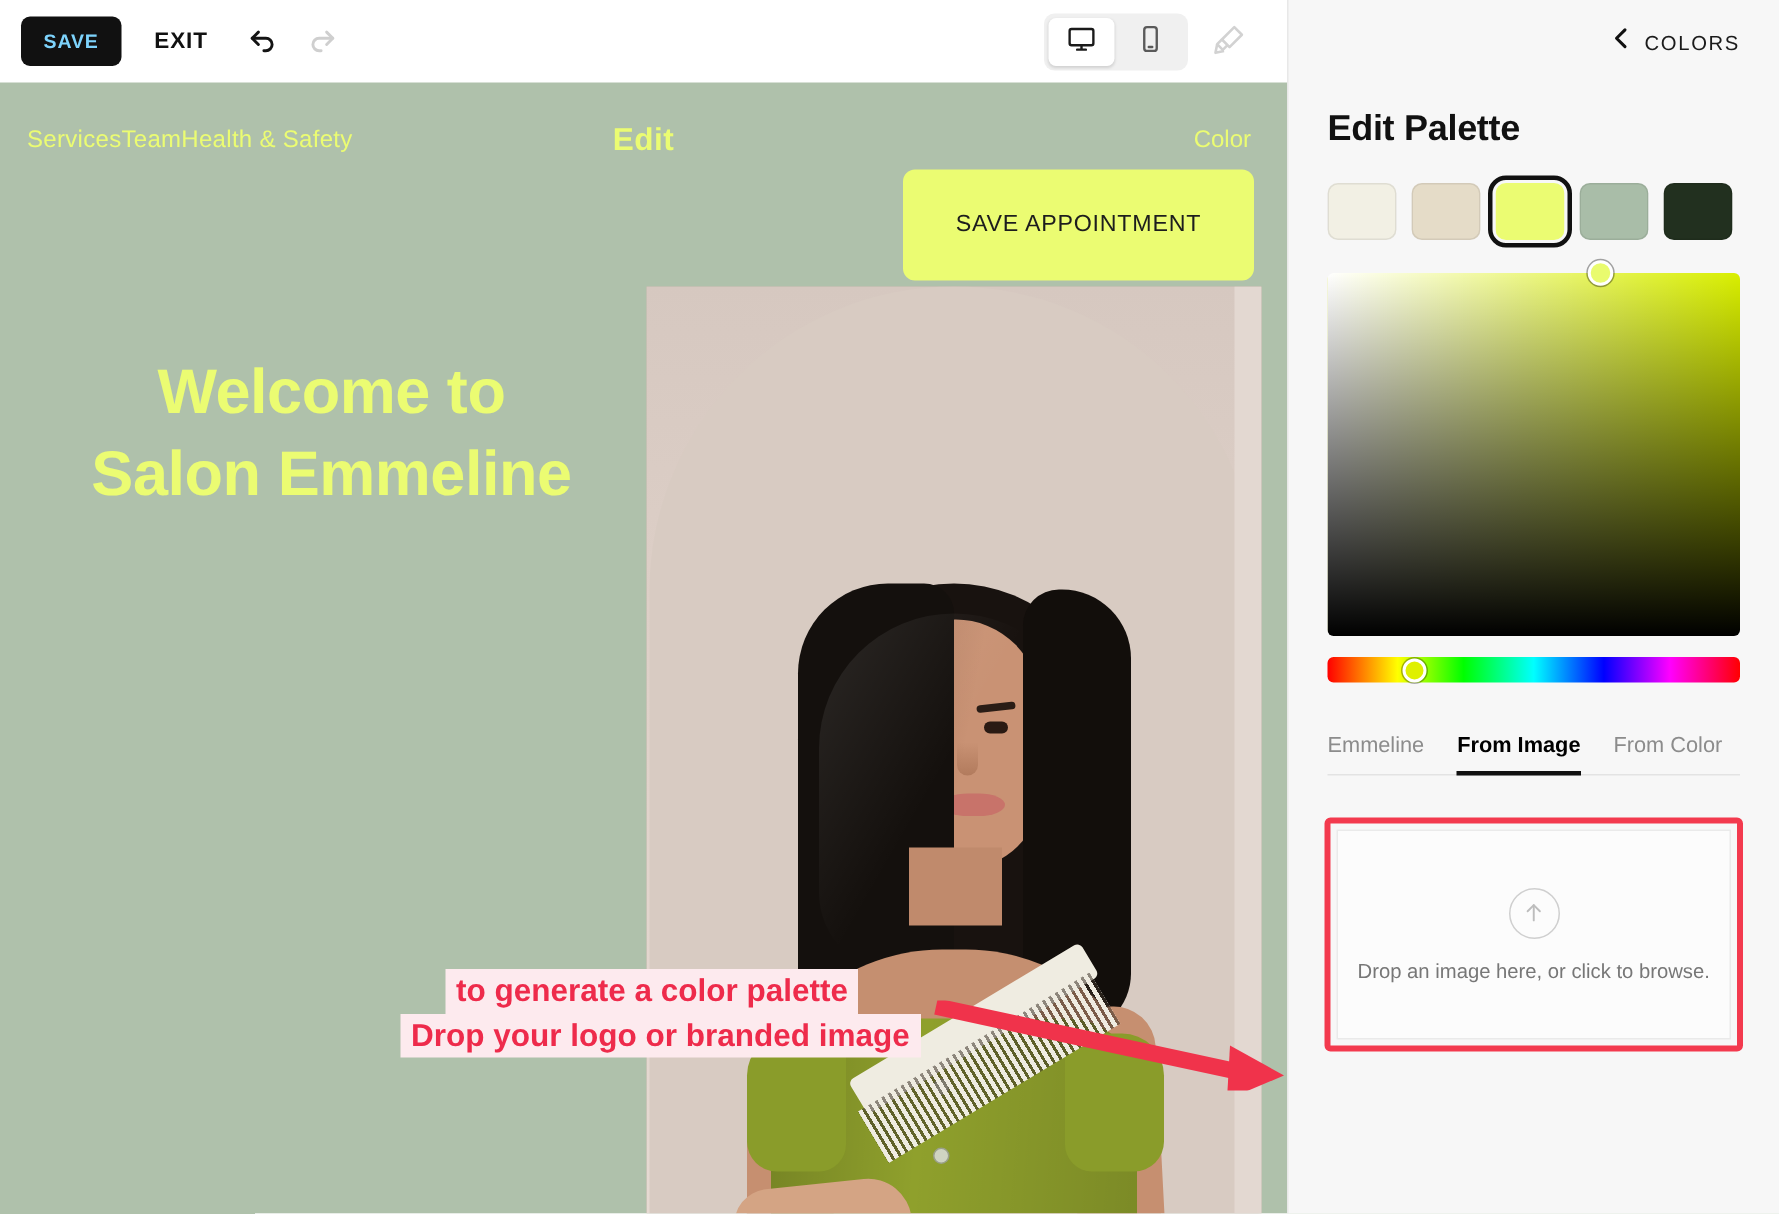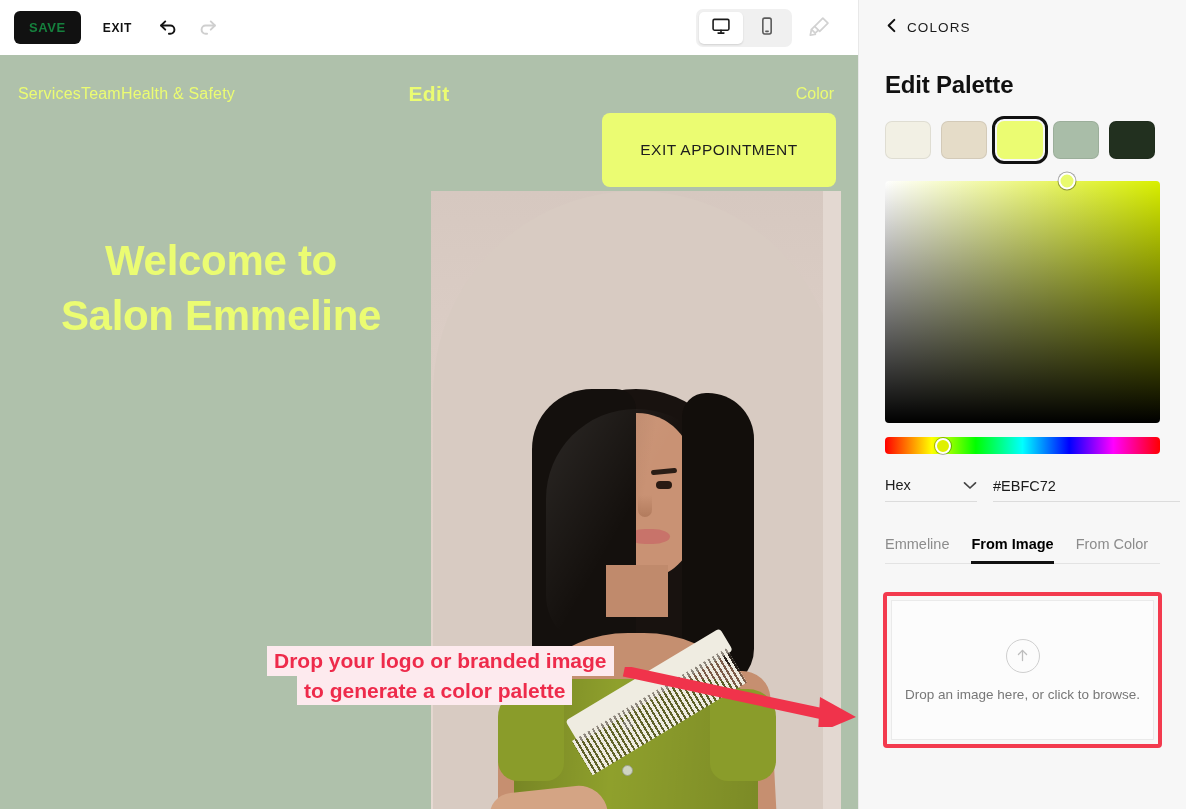--- a/index.html
+++ b/index.html
@@ -13,28 +13,28 @@
 
   
   .editor { position: relative; width: 858px; height: 809px; background: #fff; overflow: hidden; }
 
   .toolbar {
     position: relative; height: 55px; width: 100%;
     background: #fff; display: flex; align-items: center;
     padding: 0 14px; gap: 0;
   }
   .save-btn {
-    background: #111; color: #15803d; border: none;
+    background: #111; color: #7dd3fc; border: none;
     font-size: 13px; font-weight: 700; letter-spacing: .6px;
     padding: 9px 15px; border-radius: 6px; cursor: pointer;
     font-family: "Liberation Sans", sans-serif;
   }
   .exit-btn {
     background: none; border: none; color: #111;
-    font-size: 12px; font-weight: 700; letter-spacing: .6px;
+    font-size: 15px; font-weight: 700; letter-spacing: .6px;
     padding: 9px 14px; margin-left: 8px; cursor: pointer;
     font-family: "Liberation Sans", sans-serif;
   }
   .icon-btn {
     background: none; border: none; cursor: pointer;
     width: 36px; height: 36px; display: flex; align-items: center; justify-content: center;
     margin-left: 4px;
   }
   .toolbar-right { margin-left: auto; display: flex; align-items: center; gap: 8px; }
   .device-group {
@@ -195,21 +195,21 @@
   .annot-line.l2 { margin-left: 30px; }
   .arrow-svg { position: absolute; left: 620px; top: 612px; z-index: 30; }
 
   
   .panel {
     width: 328px; height: 809px; background: #f7f7f7;
     border-left: 1px solid #e8e8e8; position: relative; overflow: hidden;
   }
   .panel-head {
     display: flex; align-items: center; gap: 9px;
-    padding: 18px 26px 0 26px; cursor: pointer;
+    padding: 18px 26px 0 26px; cursor: pointer; justify-content: flex-end;
   }
   .panel-head-label {
     font-size: 13.5px; letter-spacing: 1.1px; color: #1b1b1b; font-weight: 400;
   }
   .panel-title {
     font-size: 24px; font-weight: 700; color: #111; letter-spacing: -.2px;
     padding: 34px 26px 0 26px;
   }
   .swatch-row { display: flex; gap: 10px; padding: 22px 26px 0 26px; }
   .swatch {
@@ -355,21 +355,21 @@
           <a class="nav-link">Services</a>
           <a class="nav-link">Team</a>
           <a class="nav-link">Health &amp; Safety</a>
         </div>
         <div class="nav-logo">Edit</div>
         <div class="nav-right">
           <a class="login-link">Color</a>
         </div>
       </div>
 
-      <button class="book-btn">EXIT APPOINTMENT</button>
+      <button class="book-btn">SAVE APPOINTMENT</button>
 
       <div class="hero-title">Welcome to Salon Emmeline</div>
 
       <div class="photo-wrap">
         <div class="photo-bg-left"></div>
         <div class="arch"></div>
 
         <div class="model">
           <div class="hair-back"></div>
           <div class="face"></div>
@@ -397,22 +397,22 @@
           <div class="hand"></div>
 
           <div class="comb"></div>
           <div class="comb-teeth"></div>
         </div>
 
         <div class="photo-right-strip"></div>
       </div>
 
       <div class="annot">
+        <span class="annot-line l2">to generate a color palette</span>
         <span class="annot-line">Drop your logo or branded image</span>
-        <span class="annot-line l2">to generate a color palette</span>
       </div>
       <svg class="arrow-svg" width="240" height="60" viewBox="0 0 240 60">
         <path d="M4 4 L208 48" stroke="#f0334b" stroke-width="11" stroke-linecap="butt"></path>
         <path d="M200 30 L236 50 L198 66 Z" fill="#f0334b"></path>
       </svg>
 
     </div>
   </div>
 
   <div class="panel">
@@ -437,31 +437,20 @@
     </div>
 
     <div class="sv-box">
       <div class="sv-handle" style="left:66%; top:0%;"></div>
     </div>
 
     <div class="hue-slider">
       <div class="hue-handle" style="left:21%;"></div>
     </div>
 
-    <div class="hex-row">
-      <div class="hex-select">
-        <span class="hex-select-label">Hex</span>
-        <span>
-          <svg width="14" height="9" viewBox="0 0 14 9" fill="none" stroke="#444" stroke-width="1.7" stroke-linecap="round" stroke-linejoin="round">
-            <path d="M1.5 1.8L7 7l5.5-5.2"></path>
-          </svg>
-        </span>
-      </div>
-      <input class="hex-input" type="text" value="#EBFC72" style="">
-    </div>
 
     <div class="tabs">
       <button class="tab">Emmeline</button>
       <button class="tab active">From Image</button>
       <button class="tab">From Color</button>
     </div>
 
     <div class="dropzone-outer">
       <div class="dropzone">
         <span class="up-circle">

